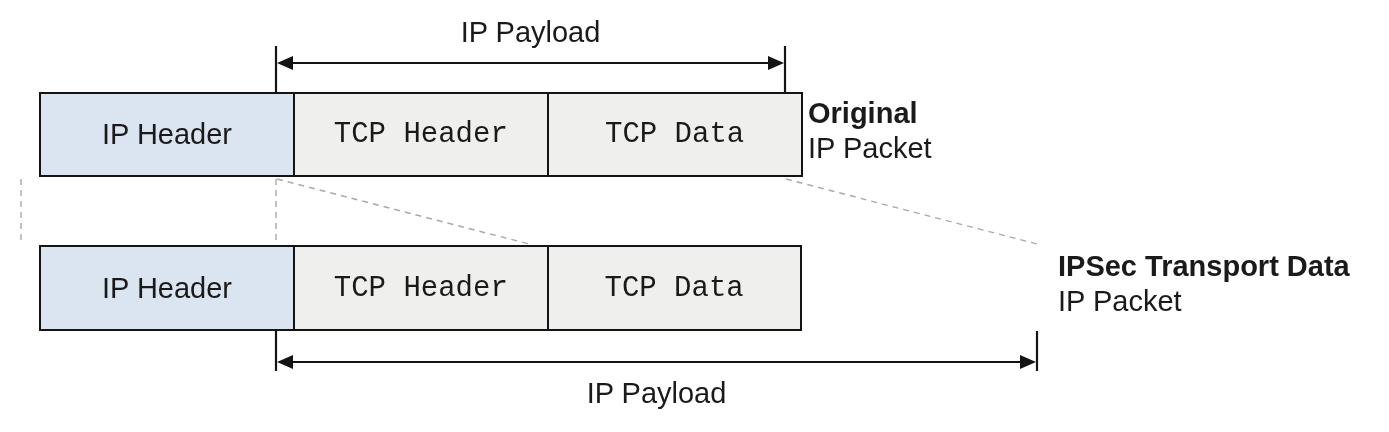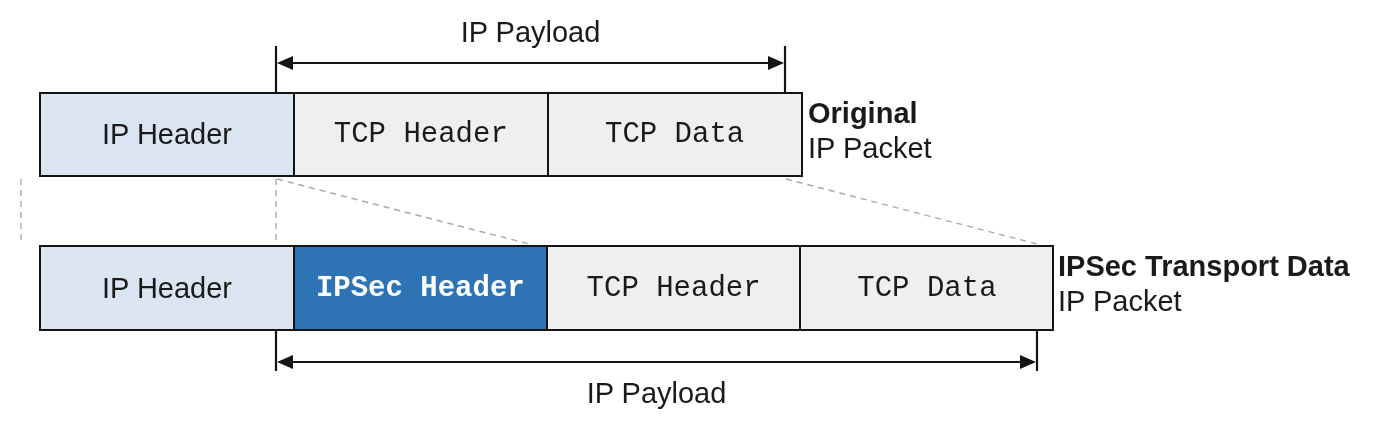--- a/index.html
+++ b/index.html
@@ -100,23 +100,20 @@
 
   <div class="caption caption-original">
     <div class="bold-line">Original</div>
     <div>IP Packet</div>
   </div>
 
   <div class="packet-row row-transport">
     <div class="seg ip seg-1">
       <span>IP Header</span>
     </div>
-    <div class="seg ipsec seg-2">
-      <span>IPSec Header</span>
-    </div>
     <div class="seg seg-3">
       <span>TCP Header</span>
     </div>
     <div class="seg seg-4">
       <span>TCP Data</span>
     </div>
   </div>
 
   <div class="caption caption-transport">
     <div class="bold-line">IPSec Transport Data</div>

